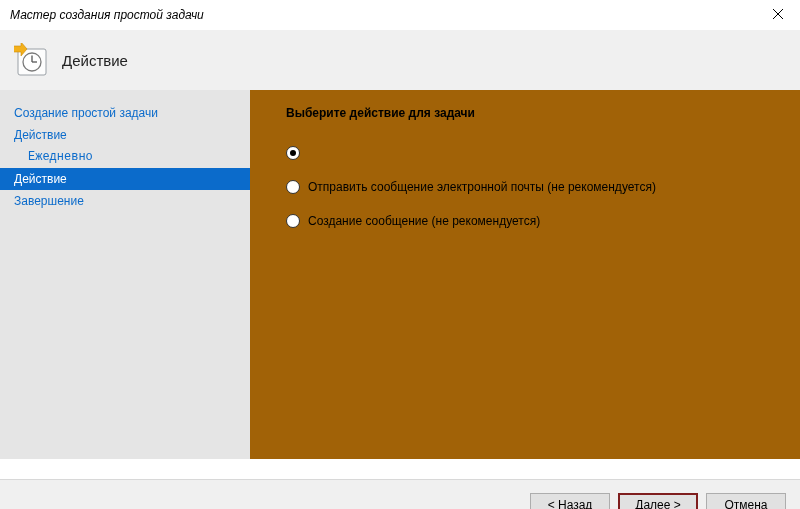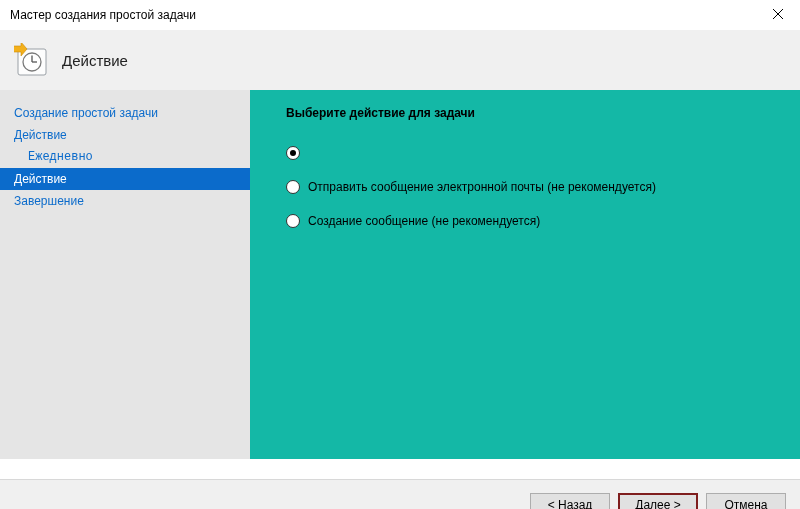--- a/index.html
+++ b/index.html
@@ -14,20 +14,21 @@
     overflow: hidden;
     position: relative;
   }
   .titlebar {
     height: 30px;
     display: flex;
     align-items: center;
     padding: 0 10px;
     background: #fff;
     position: relative;
+    font-style: italic;
   }
   .titlebar .title {
     flex: 1;
     font-size: 12px;
     color: #000;
   }
   .close-btn {
     width: 45px;
     height: 28px;
     display: flex;
@@ -75,21 +76,21 @@
   .sidebar-item.indent {
     padding-left: 28px;
     font-family: Liberation Mono, monospace;
   }
   .sidebar-item.active {
     background: #0b6bcb;
     color: #fff;
   }
   .main {
     flex: 1;
-    background: #14b8a6;
+    background: #a16207;
     padding: 16px 20px 16px 36px;
   }
   .main-heading {
     font-size: 12px;
     font-weight: 600;
     margin-bottom: 26px;
   }
   .radio-row {
     display: flex;
     align-items: center;

